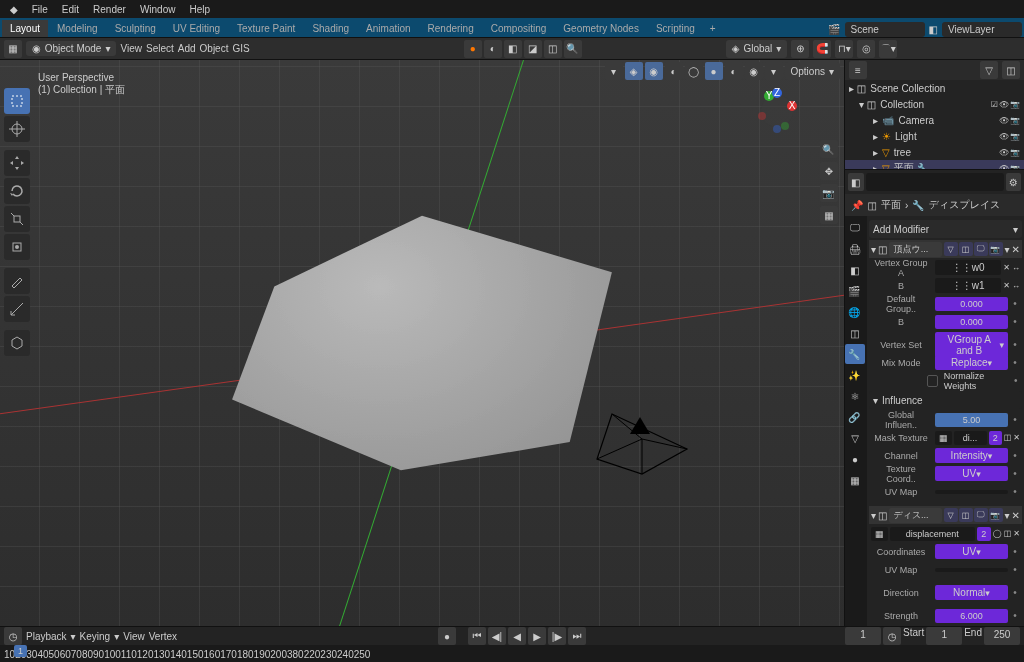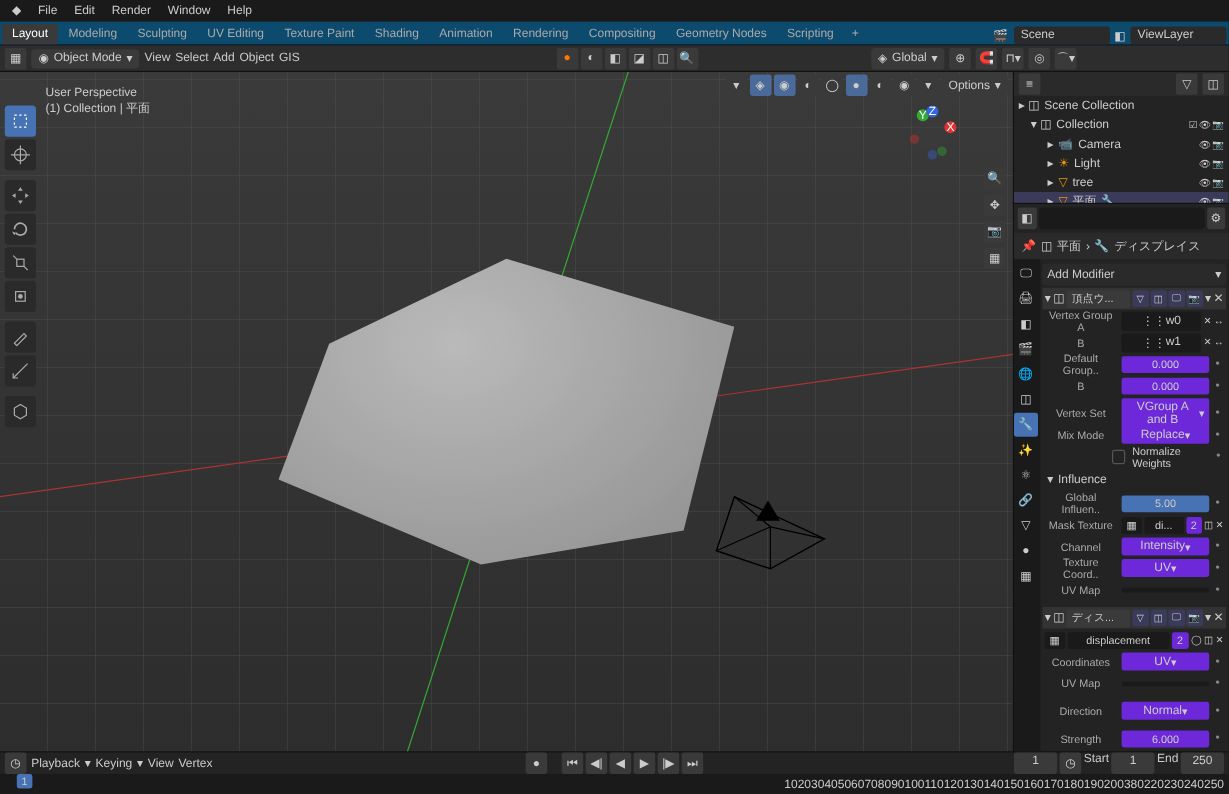--- a/index.html
+++ b/index.html
@@ -56,21 +56,21 @@
 .prop-value.blue{background:#4772b3}
 .prop-value.dark{background:#1a1a1a}
 .prop-dot{width:10px;text-align:center;color:#888}
 .checkbox{width:12px;height:12px;border:1px solid #555;border-radius:2px;display:inline-block}
 .timeline{height:36px;background:#232323;border-top:1px solid #111}
 .timeline-header{height:18px;display:flex;align-items:center;padding:0 4px;gap:4px}
 .timeline-center{position:absolute;left:50%;transform:translateX(-50%);display:flex;gap:2px}
 .timeline-right{margin-left:auto;display:flex;gap:2px}
 .frame-input{background:#3a3a3a;padding:2px 6px;border-radius:2px;min-width:36px;text-align:center}
 .timeline-ruler{height:18px;background:#1a1a1a;display:flex;align-items:center;padding:0 4px;position:relative}
-.ruler-marks{flex:1;display:flex;justify-content:flex-end;font-size:8px;color:#888}
+.ruler-marks{flex:1;display:flex;justify-content:flex-start;font-size:8px;color:#888}
 .playhead{position:absolute;left:14px;top:0;background:#4772b3;padding:1px 4px;border-radius:2px;font-size:9px}
 .tiny{font-size:8px}
 svg{display:block}
 </style>
 </head>
 <body>
 
 <div class="menubar">
   <span>◆</span>
   <span>File</span>

